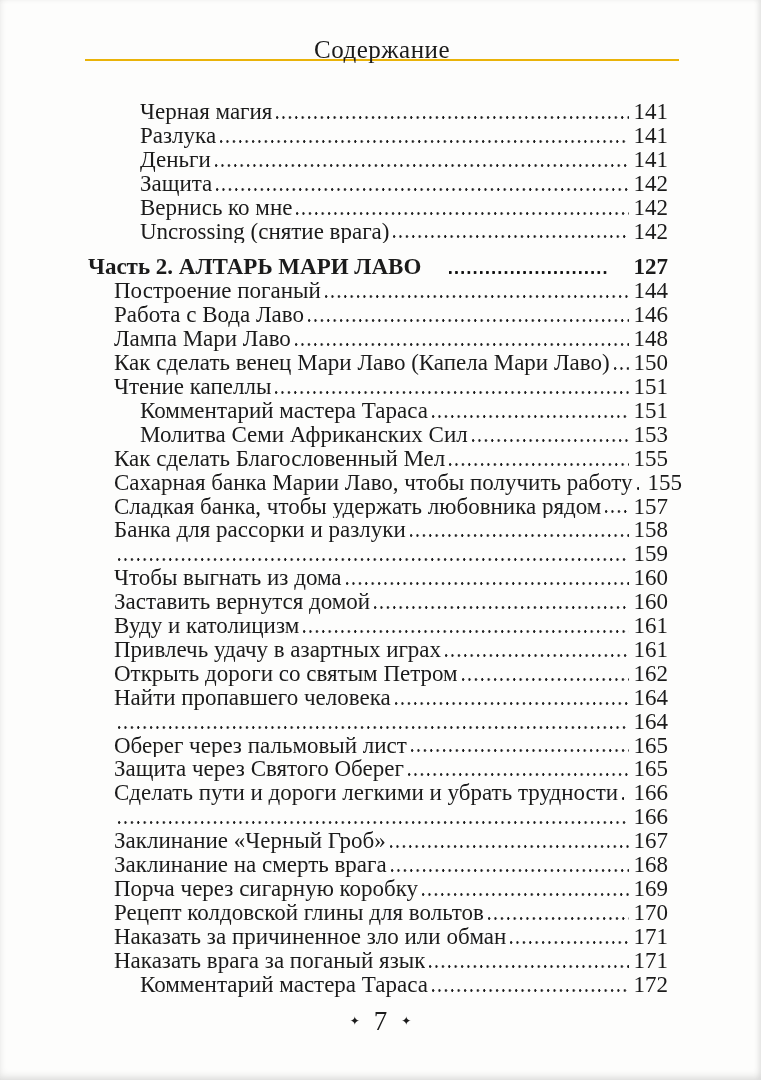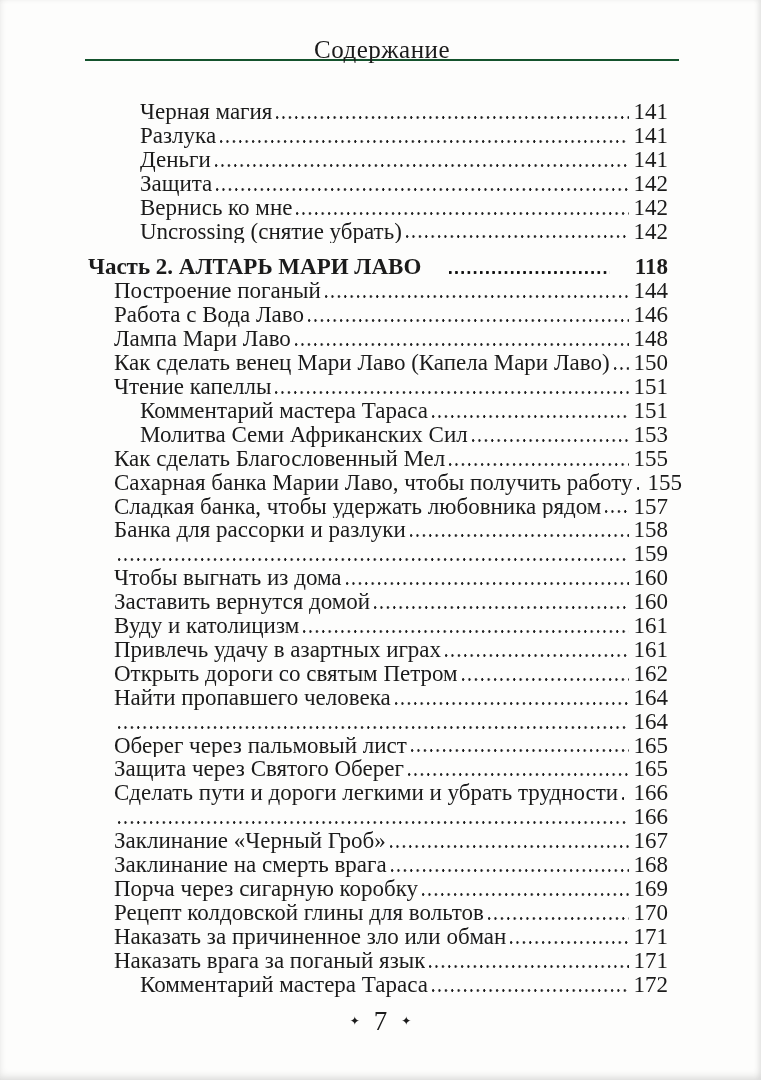--- a/index.html
+++ b/index.html
@@ -13,21 +13,21 @@
     font-family: "Liberation Serif", "DejaVu Serif", serif;
     overflow: hidden;
     box-shadow: inset 0 -4px 7px rgba(0,0,0,0.10), inset -3px 0 5px rgba(0,0,0,0.05);
   }
   .header {
     position: absolute;
     left: 85px;
     top: 33px;
     width: 594px;
     text-align: center;
-    border-bottom: 2px solid #14532d;
+    border-bottom: 2px solid #eab308;
   }
   .header-title {
     display: inline-block;
     position: relative;
     top: 4px;
     font-size: 25px;
     line-height: 26px;
     letter-spacing: 0.5px;
   }
   .toc {
@@ -112,29 +112,29 @@
         <span class="pagenum">142</span>
       </div>
 
       <div class="toc-row lvl3">
         <span class="title">Вернись ко мне</span>
         <span class="leader"></span>
         <span class="pagenum">142</span>
       </div>
 
       <div class="toc-row lvl3">
-        <span class="title">Uncrossing (снятие убрать)</span>
+        <span class="title">Uncrossing (снятие врага)</span>
         <span class="leader"></span>
         <span class="pagenum">142</span>
       </div>
 
       <div class="toc-row lvl1">
         <span class="title">Часть 2. АЛТАРЬ МАРИ ЛАВО</span>
         <span class="leader"></span>
-        <span class="pagenum">118</span>
+        <span class="pagenum">127</span>
       </div>
 
       <div class="toc-row lvl2">
         <span class="title">Построение поганый</span>
         <span class="leader"></span>
         <span class="pagenum">144</span>
       </div>
 
       <div class="toc-row lvl2">
         <span class="title">Работа с Вода Лаво</span>

